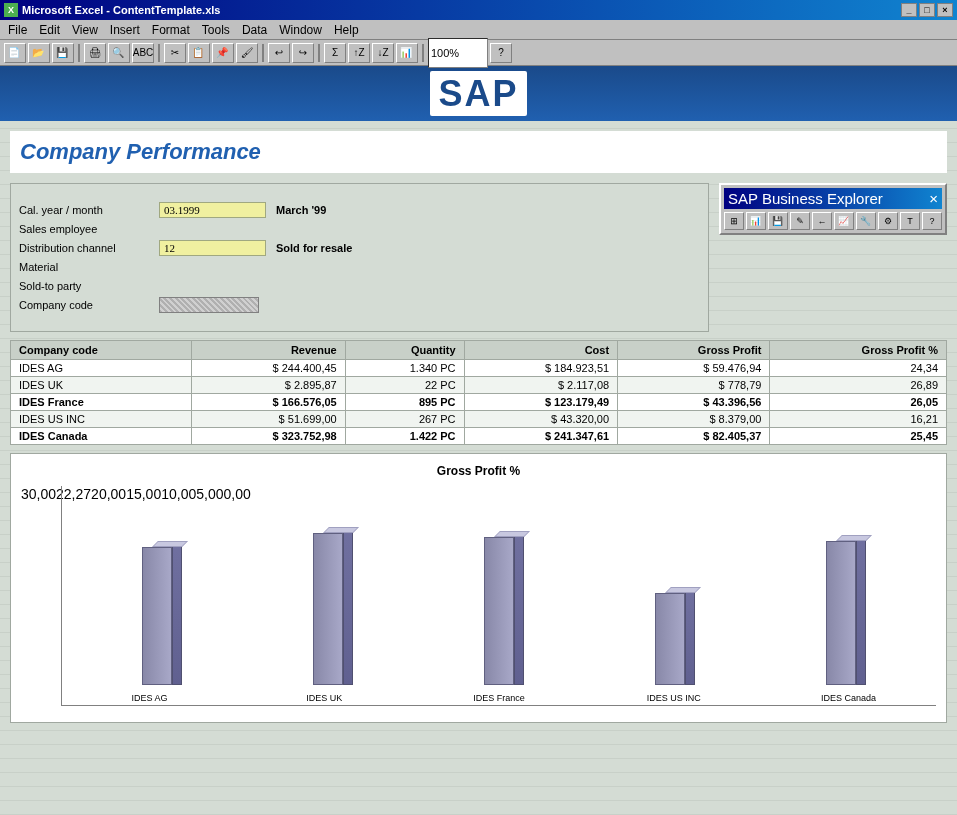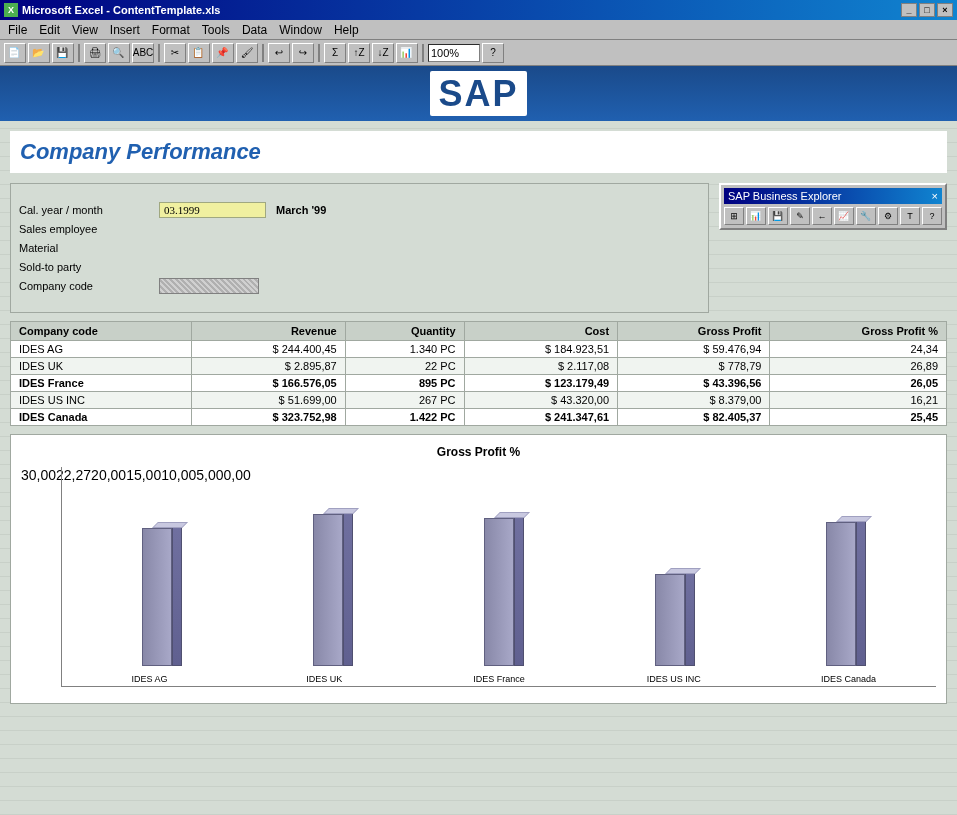--- a/index.html
+++ b/index.html
@@ -96,26 +96,26 @@
       font-size: 10px;
       cursor: pointer;
     }
     .tb-separator {
       width: 2px;
       height: 18px;
       background: #808080;
       margin: 0 2px;
     }
     .tb-zoom {
-      width: 52px;
+      width: 60px;
       height: 18px;
       border: 1px inset #808080;
       background: white;
       font-size: 11px;
-      padding: 2px 2px;
+      padding: 14px 2px;
     }
 
     
     .sap-header {
       background: linear-gradient(to bottom, #1a4a8a, #2060b0);
       height: 55px;
       display: flex;
       align-items: center;
       justify-content: center;
     }
@@ -214,21 +214,21 @@
       background: #c0c0c0;
       border: 2px solid #808080;
       border-top-color: #ffffff;
       border-left-color: #ffffff;
       padding: 3px;
       min-width: 200px;
     }
     .sap-toolbar-title {
       background: linear-gradient(to right, #000080, #1084d0);
       color: white;
-      font-size: 11px;
+      font-size: 15px;
       padding: 2px 4px;
       display: flex;
       justify-content: space-between;
       align-items: center;
       margin-bottom: 3px;
     }
     .sap-toolbar-buttons {
       display: flex;
       gap: 2px;
       flex-wrap: wrap;
@@ -420,20 +420,25 @@
   <div class="filter-section">
 
     <div class="filter-grid">
       <div class="filter-row">
         <span class="filter-label">Cal. year / month</span>
         <span class="filter-value">03.1999</span>
         <span class="filter-value-text">March '99</span>
       </div>
       <div class="filter-row">
         <span class="filter-label">Sales employee</span>
+      </div>
+      <div class="filter-row">
+        <span class="filter-label">Distribution channel</span>
+        <span class="filter-value">12</span>
+        <span class="filter-value-text">Sold for resale</span>
       </div>
       <div class="filter-row">
         <span class="filter-label">Material</span>
       </div>
       <div class="filter-row">
         <span class="filter-label">Sold-to party</span>
       </div>
       <div class="filter-row">
         <span class="filter-label">Company code</span>
         <div class="filter-value-empty"></div>

